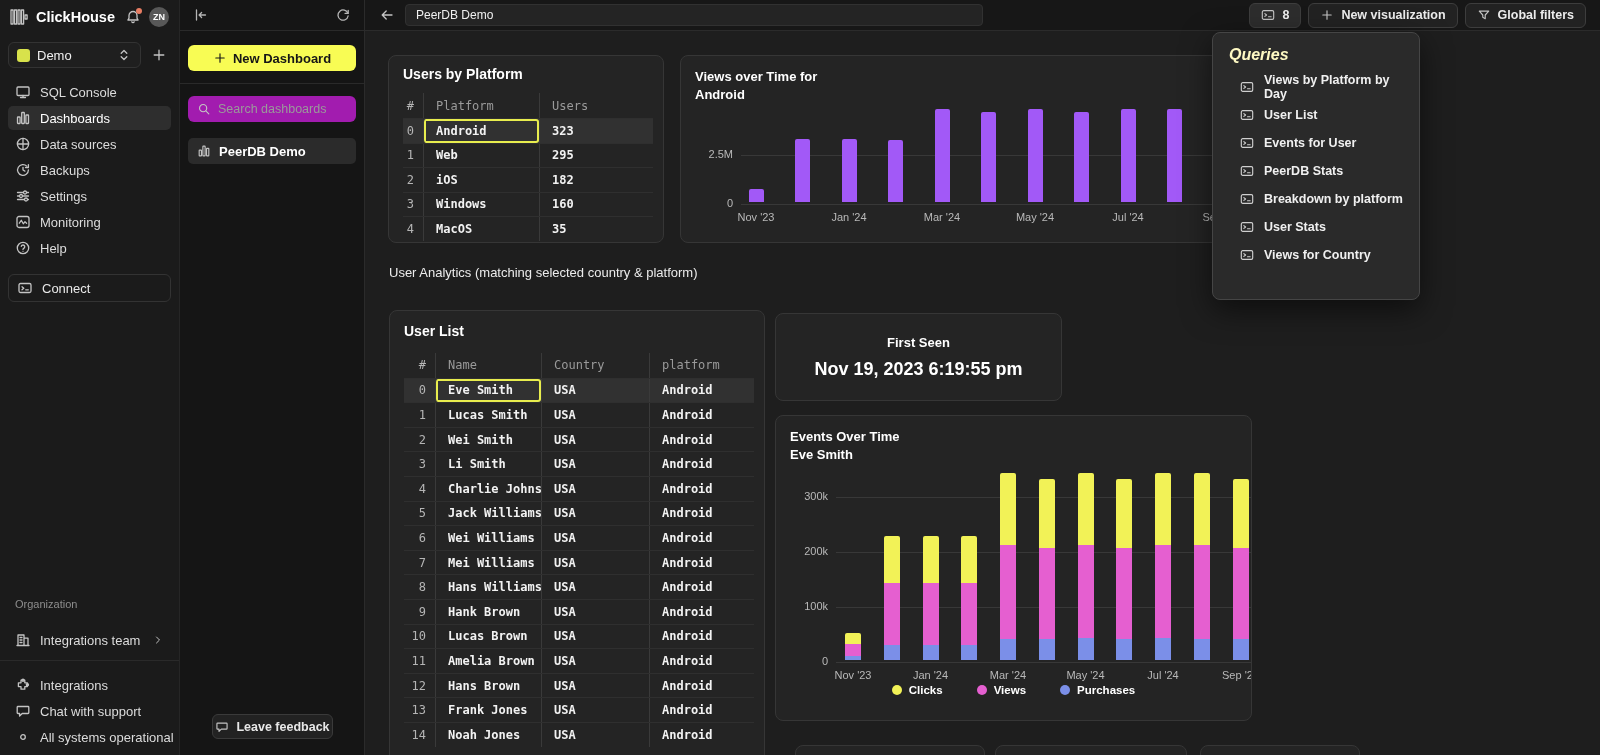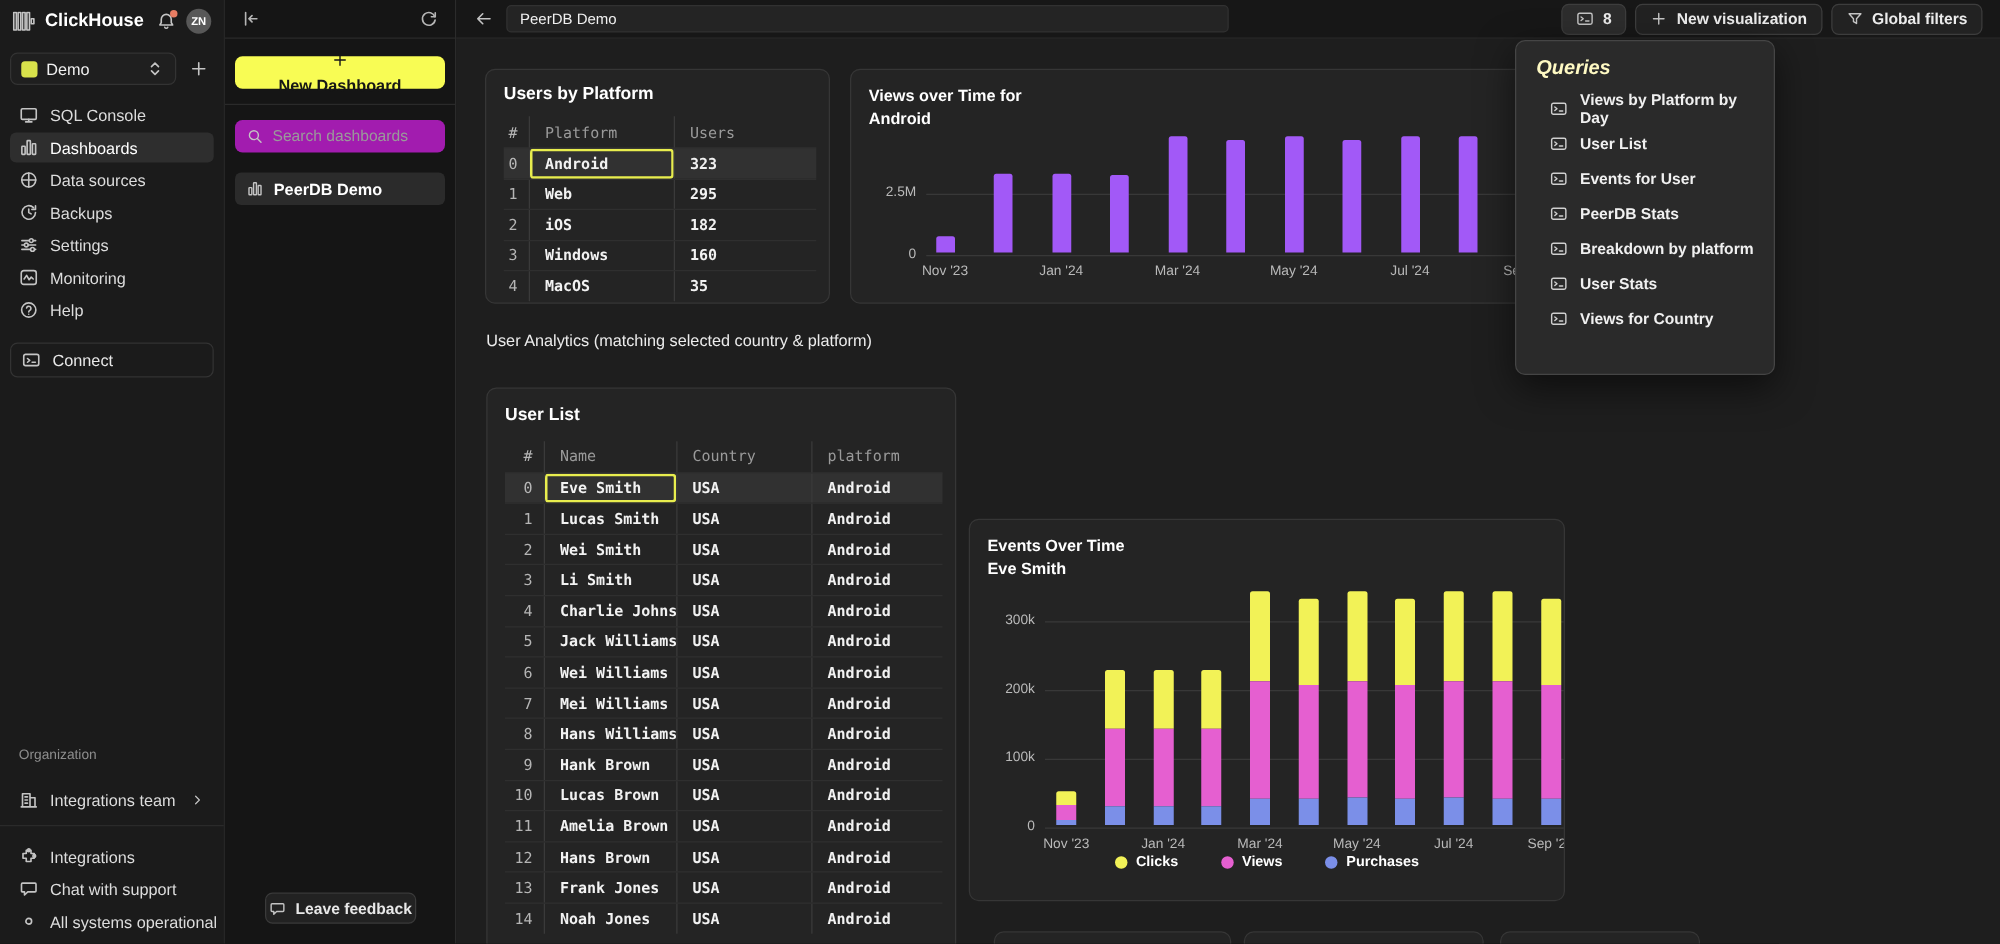--- a/index.html
+++ b/index.html
@@ -295,21 +295,21 @@
           </svg>
         </span>
       <span class="icon">
           <svg viewBox="0 0 16 16">
             <path d="M12.9 6.4A5.1 5.1 0 1 0 13.1 9"></path>
             <path d="M13.2 3.3v3.1h-3.1"></path>
           </svg>
         </span>
     </div>
     <div class="p2-body">
-      <button class="new-dash" style="background: rgb(248, 252, 84); flex-direction: column;">
+      <button class="new-dash" style="background: rgb(248, 252, 84);">
         <span class="icon sm">
             <svg viewBox="0 0 16 16">
               <path d="M8 3.2v9.6M3.2 8h9.6"></path>
             </svg>
           </span>
         <span>New Dashboard</span>
       </button>
       <div class="p2-divider"></div>
       <div class="search-box">
         <span class="icon sm">
@@ -546,20 +546,24 @@
             </div>
             <div class="t-row">
               <div class="t-cell c0 idx">14</div>
               <div class="t-cell c1">Noah Jones</div>
               <div class="t-cell c2">USA</div>
               <div class="t-cell c3">Android</div>
             </div>
           </div>
       </div>
 
+      <div id="firstseen-card" class="card stat-card">
+        <div class="stat-label">First Seen</div>
+        <div class="stat-value">Nov 19, 2023 6:19:55 pm</div>
+      </div>
 
       <div id="events-card" class="card chart-card">
         <div class="chart-title">
           <div>Events Over Time</div>
           <div>Eve Smith</div>
         </div>
         <div id="events-chart" style="position: absolute; inset: 0px;">
             <div class="gridline" style="left: 60px; width: 510px; top: 246px;"></div>
             <div class="ytick" style="top: 239px;">0</div>
             <div class="gridline" style="left: 60px; width: 510px; top: 191px;"></div>

